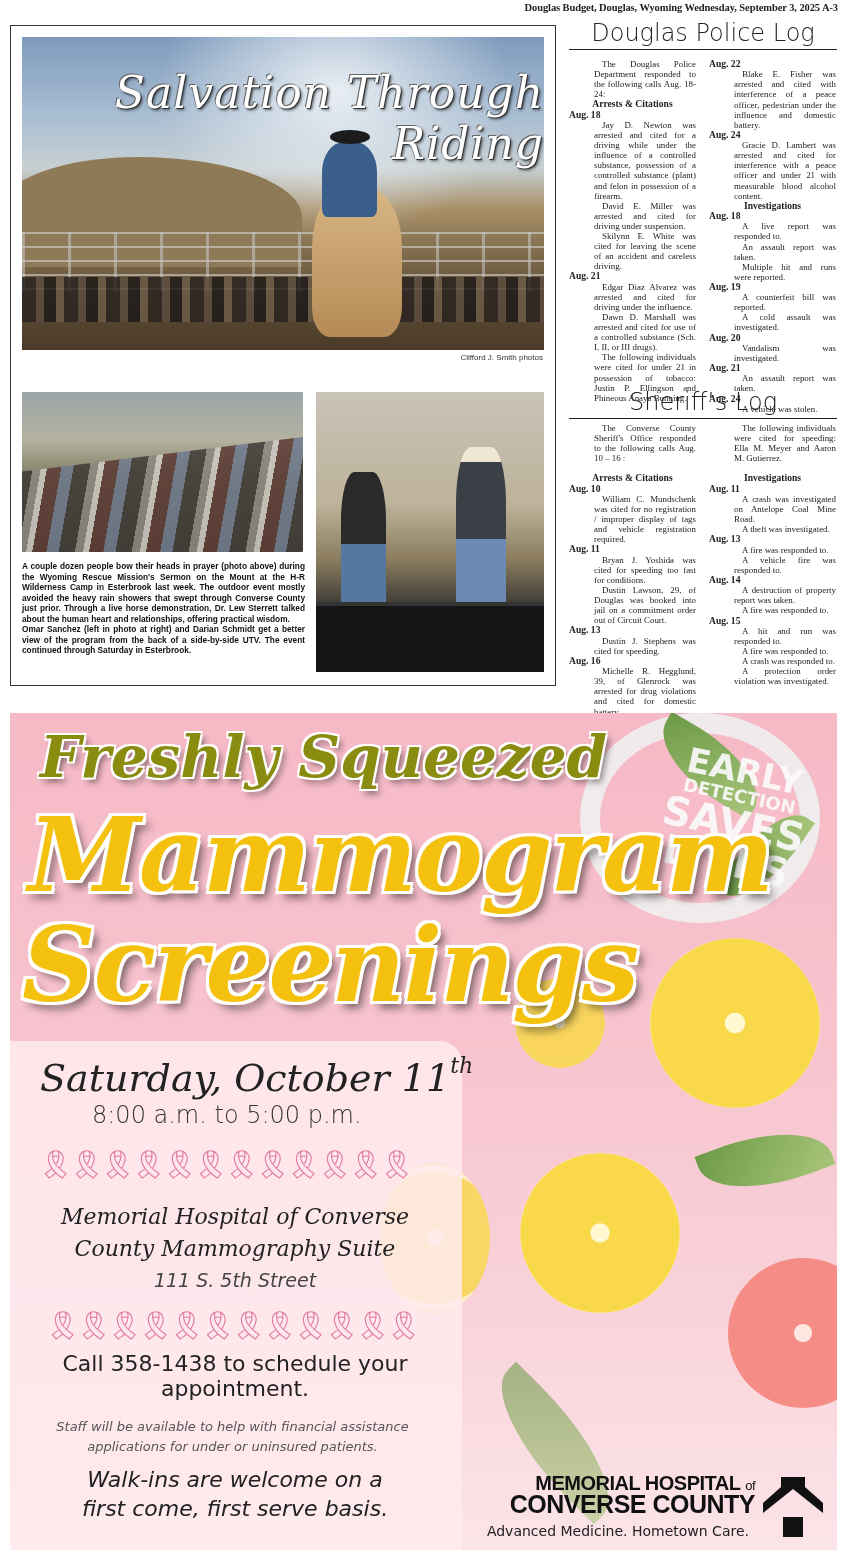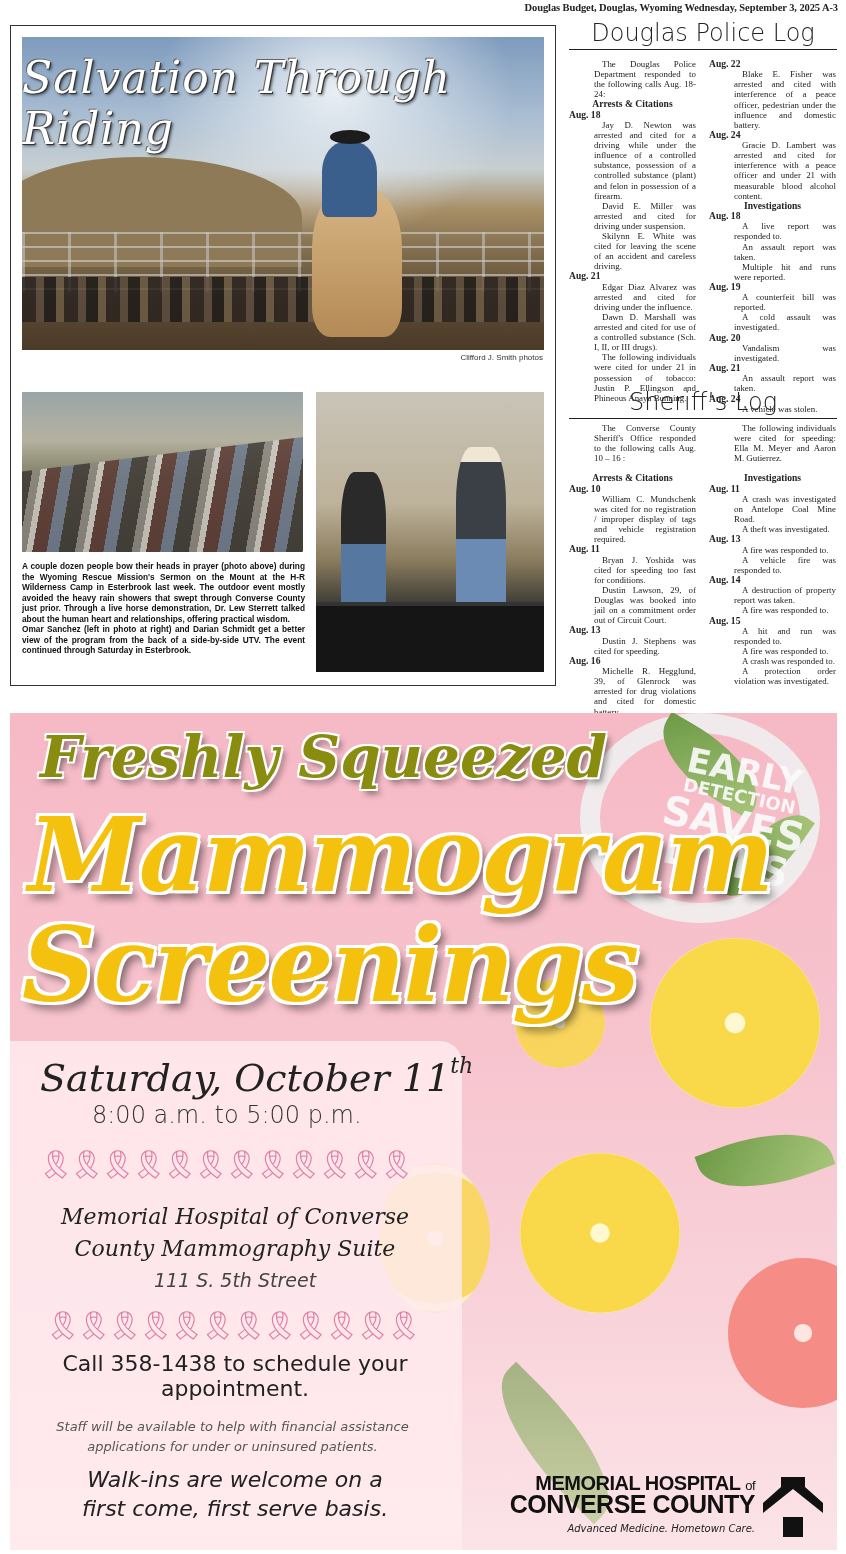--- a/index.html
+++ b/index.html
@@ -45,21 +45,21 @@
   }
   .photo-main .rider {
     position: absolute; left: 300px; top: 105px; width: 55px; height: 75px;
     background: #3a5f8c; border-radius: 40% 40% 10% 10%;
   }
   .photo-main .hat {
     position: absolute; left: 308px; top: 93px; width: 40px; height: 14px;
     background: #1c1c1c; border-radius: 50%;
   }
   .photo-title {
-    position: absolute; left: 0; right: 0; top: 15px; text-align: left;
+    position: absolute; left: 0; right: 0; top: 30px; text-align: right;
     font-family: "DejaVu Serif", serif; font-style: italic; font-size: 44px;
     color: #fff; letter-spacing: 1px;
     text-shadow: 1px 1px 0 #333, -1px -1px 0 #666, 2px 2px 3px rgba(0,0,0,.6);
   }
   .photo-credit {
     position: absolute; right: 12px; top: 327px;
     font-family: "Liberation Sans", sans-serif; font-size: 8px; color: #333;
   }
   .caption-main {
     position: absolute; left: 11px; top: 336px; width: 524px;
@@ -217,22 +217,22 @@
   .hospital-logo .line1 {
     position: absolute; right: 80px; top: 2px;
     font-family: "Liberation Sans", sans-serif; font-weight: bold; font-size: 20px; line-height: 20px; color: #111; letter-spacing: -0.5px;
   }
   .hospital-logo .line1 .of { font-weight: normal; font-size: 13px; }
   .hospital-logo .line2 {
     position: absolute; right: 80px; top: 21px;
     font-family: "Liberation Sans", sans-serif; font-weight: bold; font-size: 25px; line-height: 25px; color: #111; letter-spacing: -0.5px;
   }
   .hospital-logo .tagline {
-    position: absolute; right: 80px; top: 52px;
-    font-family: "DejaVu Sans", sans-serif; font-style: italic; font-size: 10px; color: #222;
+    position: absolute; right: 86px; top: 52px;
+    font-family: "DejaVu Sans", sans-serif; font-size: 14px; color: #222;
   }
   .hospital-logo .mark {
     position: absolute; right: 12px; top: 6px; width: 60px; height: 60px;
   }
 </style>
 </head>
 <body>
 
 <div class="masthead">Douglas Budget, Douglas, Wyoming Wednesday, September 3, 2025 A-3</div>
 

